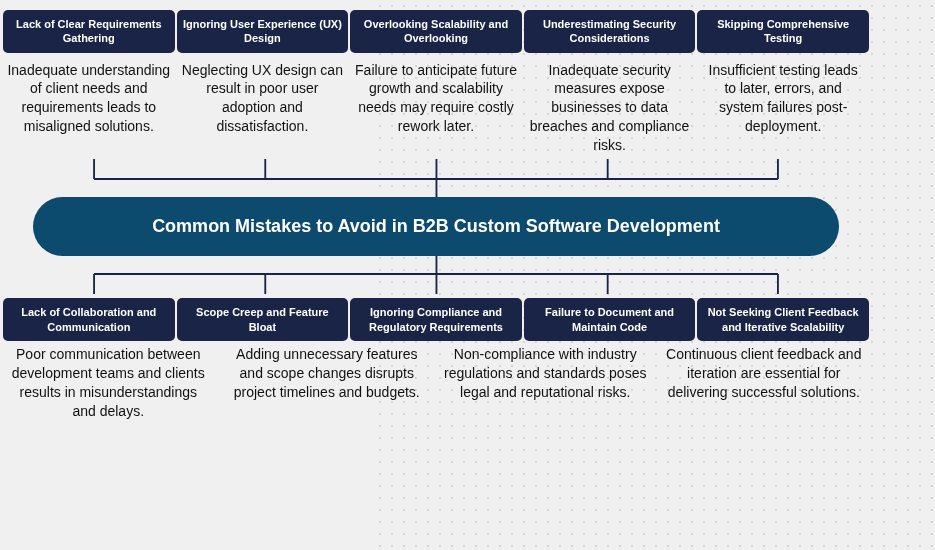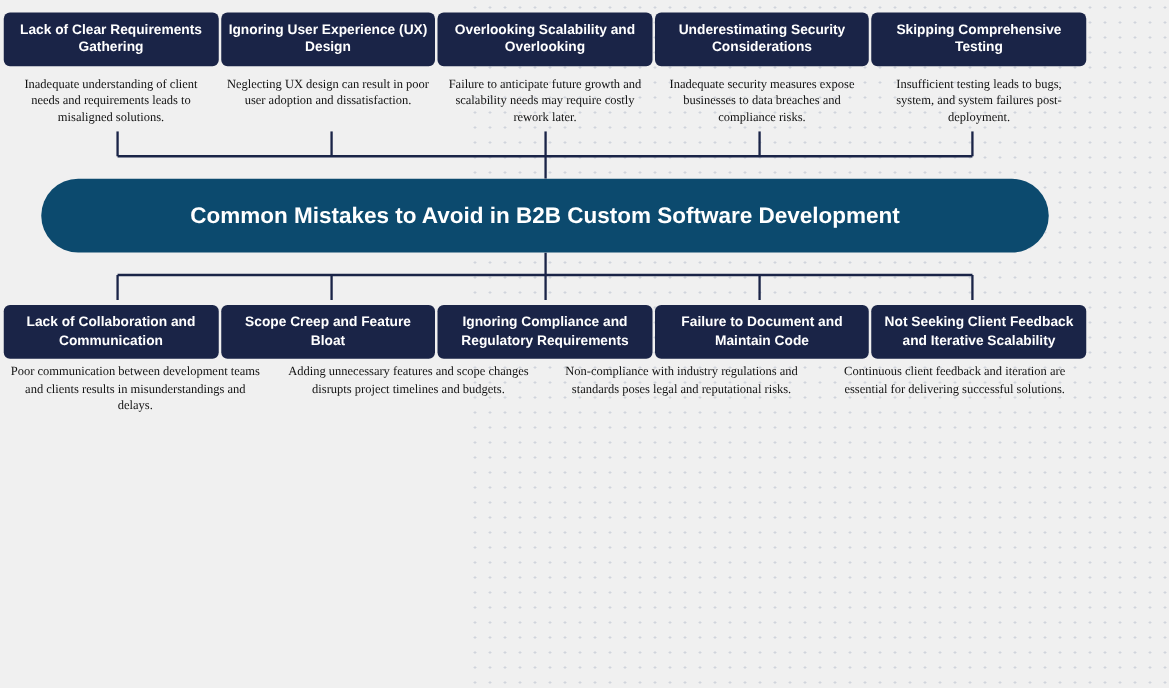--- a/index.html
+++ b/index.html
@@ -57,26 +57,25 @@
     
     .top-desc-row {
       display: flex;
       justify-content: space-between;
       gap: 2px;
       margin-bottom: 0px;
     }
 
     .desc {
       flex: 1;
-      font-size: 10px;
+      font-size: 14px;
       color: #111;
       text-align: center;
       padding: 4px 4px;
       line-height: 1.35;
-      font-family: Liberation Serif, serif;
     }
 
     
     .connector-top {
       position: relative;
       height: 38px;
       margin: 0 5px;
     }
 
     .connector-bottom {
@@ -144,21 +143,21 @@
     <div class="box box-wide">
       <span>Skipping Comprehensive Testing</span>
     </div>
   </div>
 
   <div class="top-desc-row">
     <div class="desc">Inadequate understanding of client needs and requirements leads to misaligned solutions.</div>
     <div class="desc">Neglecting UX design can result in  poor user adoption and dissatisfaction.</div>
     <div class="desc">Failure to anticipate future growth and scalability needs may require costly rework later.</div>
     <div class="desc">Inadequate security measures expose businesses to data breaches and compliance risks.</div>
-    <div class="desc">Insufficient testing leads to bugs, system, and system failures post-deployment.</div>
+    <div class="desc">Insufficient testing leads to later, errors, and system failures post-deployment.</div>
   </div>
 
   <div class="connector-top">
     <svg class="connectors" viewBox="0 0 925 38" preserveAspectRatio="none">
 
       <line x1="93" y1="0" x2="93" y2="20" stroke="#1a2447" stroke-width="2"></line>
 
       <line x1="278" y1="0" x2="278" y2="20" stroke="#1a2447" stroke-width="2"></line>
 
       <line x1="463" y1="0" x2="463" y2="20" stroke="#1a2447" stroke-width="2"></line>

